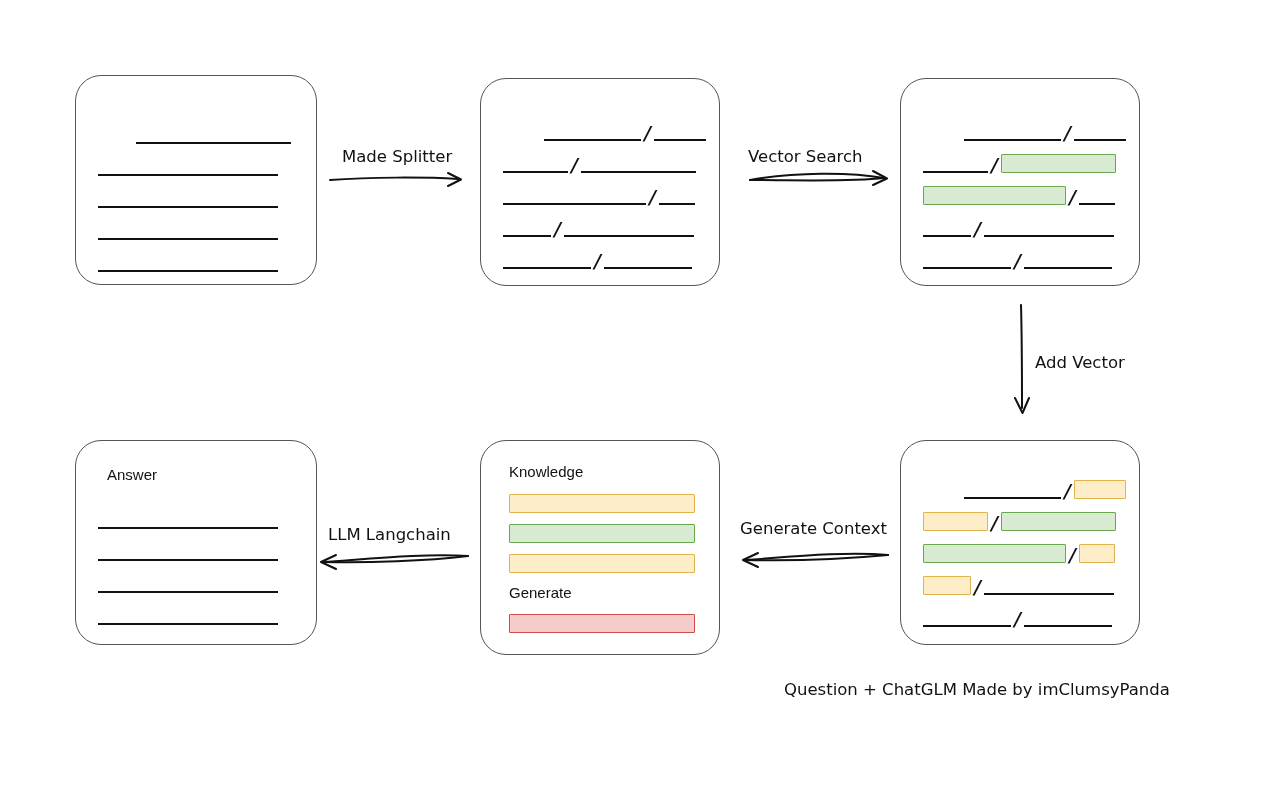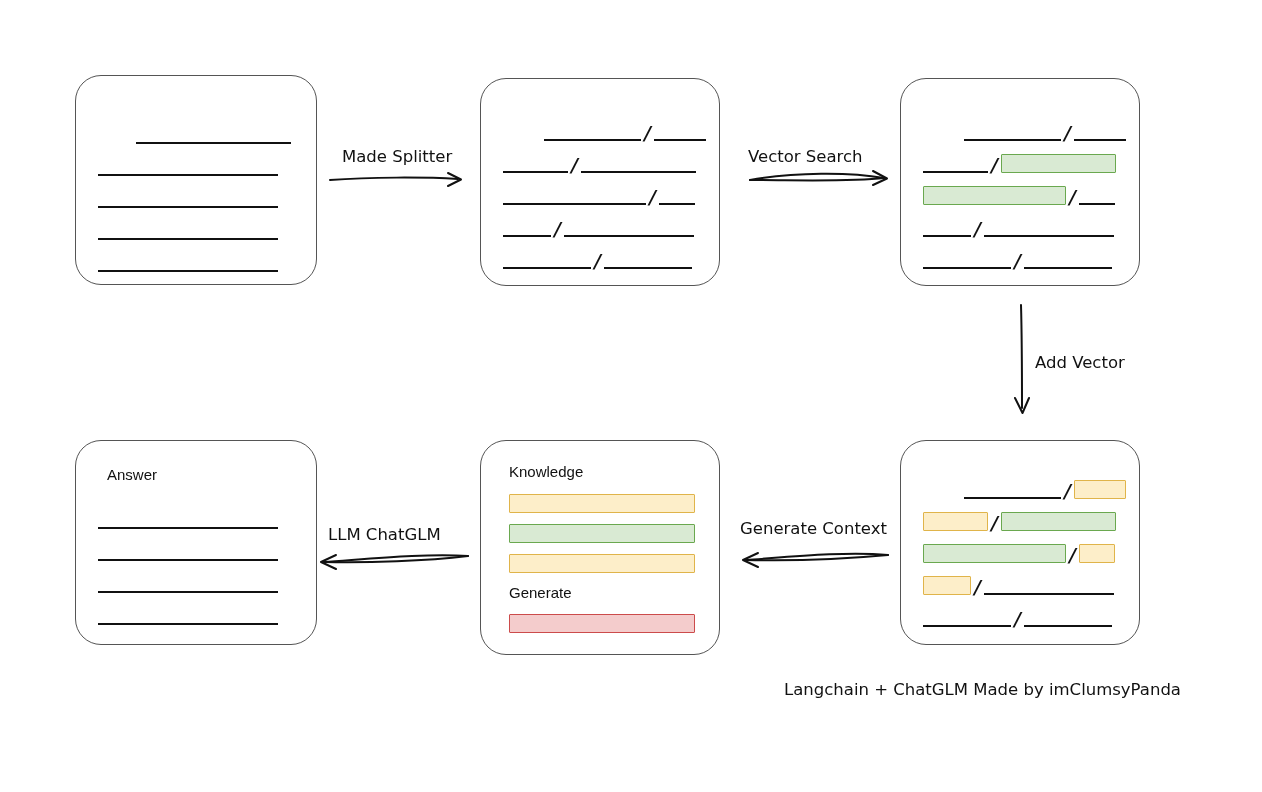--- a/index.html
+++ b/index.html
@@ -262,21 +262,21 @@
         <div class="chunk green" style="position: absolute; left: 28px; top: 83px; width: 186px; height: 19px;"></div>
         <div class="chunk yellow" style="position: absolute; left: 28px; top: 113px; width: 186px; height: 19px;"></div>
       </div>
 
     <div class="box-label" style="left:28px; top:143px;">Generate</div>
     <div>
         <div class="chunk red" style="position: absolute; left: 28px; top: 173px; width: 186px; height: 19px;"></div>
       </div>
   </div>
 
-  <div class="arrow-label" style="left:328px; top:525px;">LLM ChatGLM</div>
+  <div class="arrow-label" style="left:328px; top:525px;">LLM Langchain</div>
   <svg class="arrow" style="left:318px; top:551px;" width="152" height="20">
     <path d="M150,5 C108,2 50,8 6,11"></path>
     <path d="M150,5 C108,10 50,12 6,11"></path>
     <path class="head" d="M18,4 L3,11 L18,18"></path>
   </svg>
 
   <div class="doc-box" style="left:75px; top:440px; width:242px; height:205px;">
     <div class="box-label" style="left:31px; top:25px;">Answer</div>
     <div class="lines-host">
         <div class="line-row" style="top: 68px; left: 22px;">
@@ -287,15 +287,15 @@
         </div>
         <div class="line-row" style="top: 132px; left: 22px;">
           <span class="seg" style="width: 180px;"></span>
         </div>
         <div class="line-row" style="top: 164px; left: 22px;">
           <span class="seg" style="width: 180px;"></span>
         </div>
       </div>
   </div>
 
-  <div class="footer-note" style="left:784px; top:680px;">Langchain + ChatGLM Made by imClumsyPanda</div>
+  <div class="footer-note" style="left:784px; top:680px;">Question + ChatGLM Made by imClumsyPanda</div>
 
 </div>
 
 </body></html>

